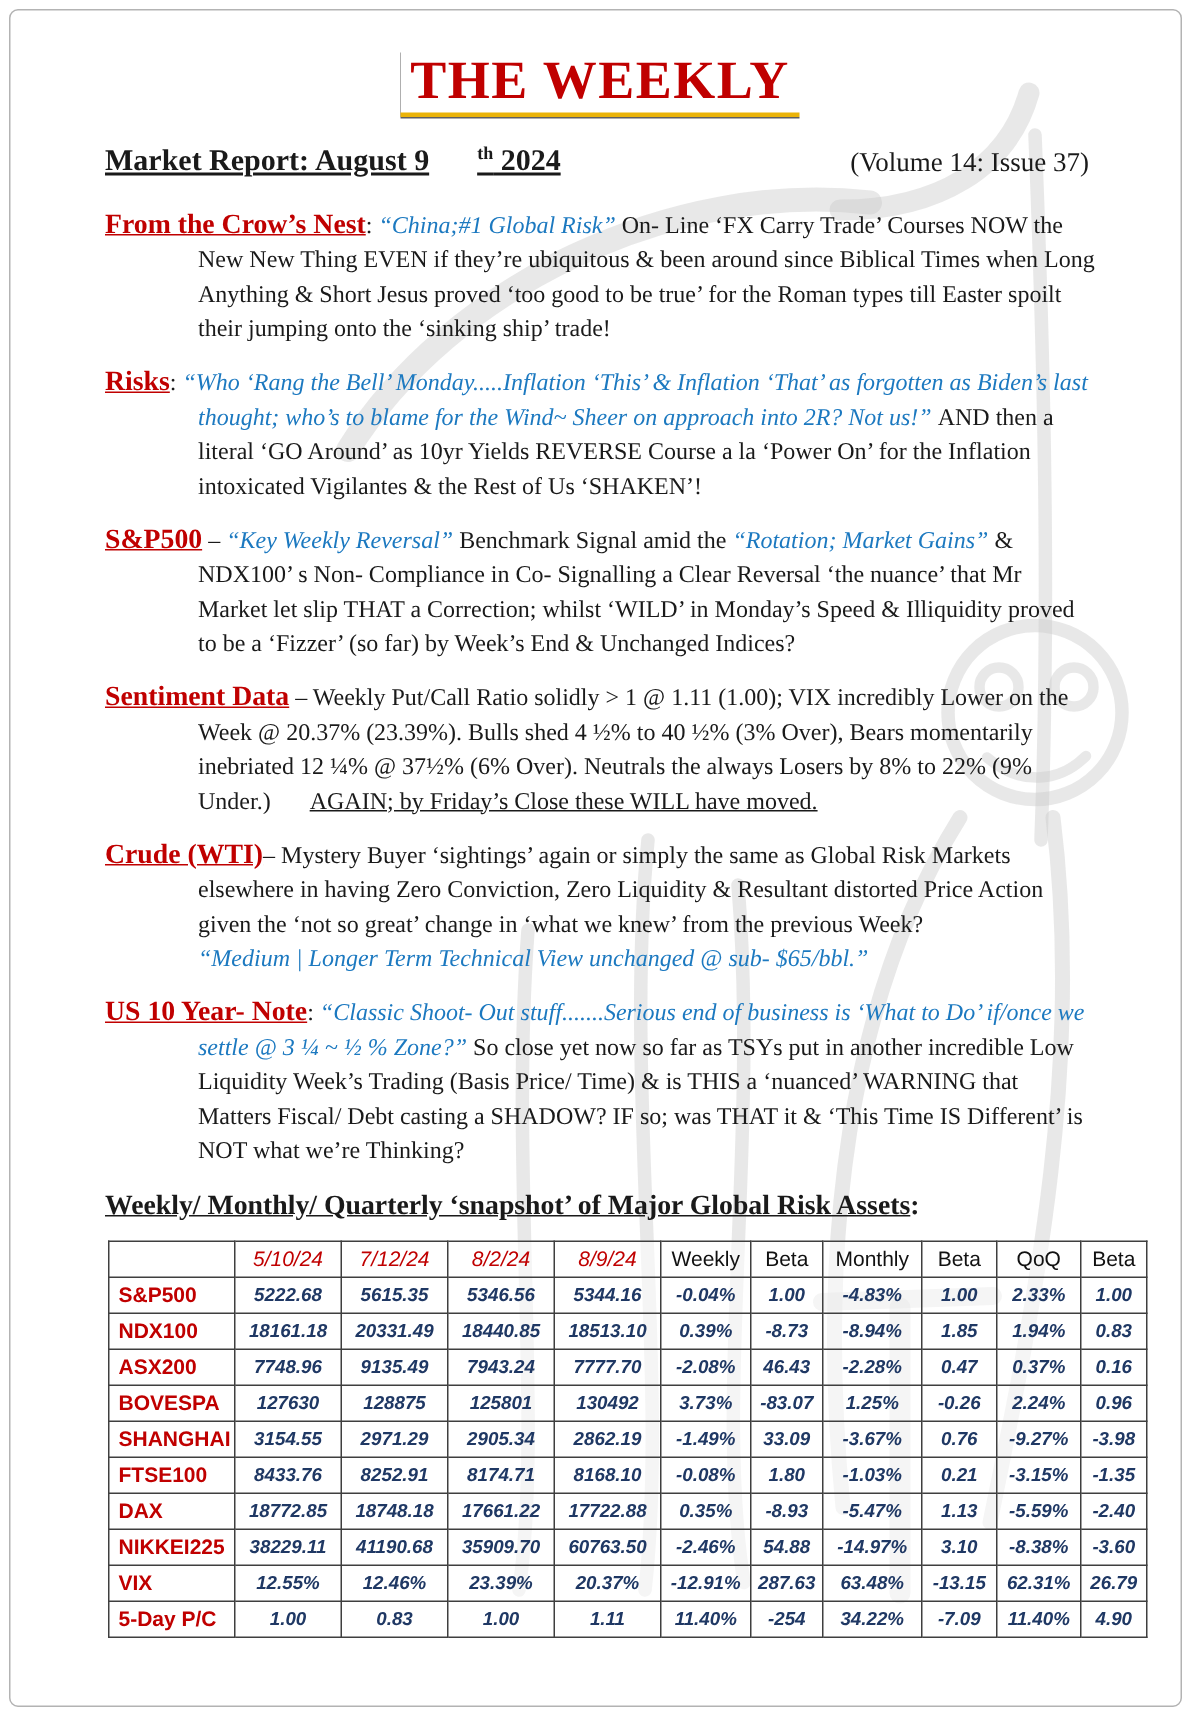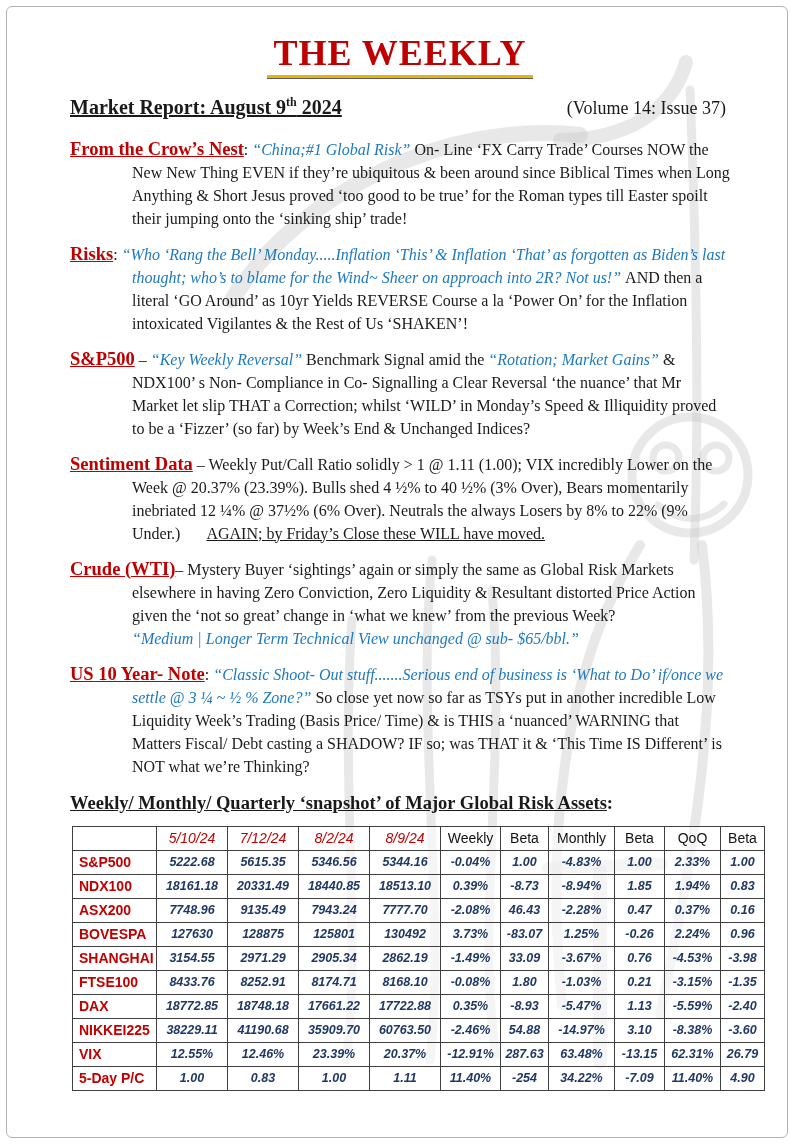--- a/index.html
+++ b/index.html
@@ -10,21 +10,21 @@
   .content{position:relative;z-index:1;padding:34px 64px 0 70px;}
 
   .title-wrap{text-align:center;}
   .title{display:inline-block;margin:0;font-size:36px;line-height:1.08;font-weight:700;letter-spacing:1px;
          color:var(--accent-red,#c00000);border-bottom:3px solid #eab308;box-shadow:0 1px 0 #5f5f5f;padding:0 6px 2px 6px;}
   .subtitle-wrap{text-align:center;margin-top:13px;}
   .subtitle{font-size:21px;font-weight:700;font-style:italic;color:var(--navy,#1f3864);text-decoration:underline;}
 
   .report-row{display:flex;justify-content:space-between;align-items:baseline;margin-top:17px;}
   .report-title{font-size:20px;font-weight:700;text-decoration:underline;}
-  .report-title sup{font-size:12px;}
+  .report-title sup{font-size:12px;margin-left:32px;}
   .volume{font-size:18px;padding-right:4px;}
 
   .section{margin:13px 0 0 0;font-size:16px;line-height:23px;padding-left:62px;text-indent:-62px;}
   .section.first{margin-top:19px;}
   .sec-h{font-size:18.5px;font-weight:700;color:var(--accent-red,#c00000);text-decoration:underline;}
   .sep{color:var(--body-black,#1a1a1a);}
   .quote{color:var(--quote-blue,#1c79c0);font-style:italic;}
   .tail{text-decoration:underline;margin-left:26px;}
 
   .table-heading{margin-top:15px;font-size:18.5px;font-weight:700;}
@@ -171,21 +171,21 @@
           <tr>
             <th>SHANGHAI</th>
             <td>3154.55</td>
             <td>2971.29</td>
             <td>2905.34</td>
             <td>2862.19</td>
             <td>-1.49%</td>
             <td>33.09</td>
             <td>-3.67%</td>
             <td>0.76</td>
-            <td>-4.53%</td>
+            <td>-9.27%</td>
             <td>-3.98</td>
           </tr>
           <tr>
             <th>FTSE100</th>
             <td>8433.76</td>
             <td>8252.91</td>
             <td>8174.71</td>
             <td>8168.10</td>
             <td>-0.08%</td>
             <td>1.80</td>

